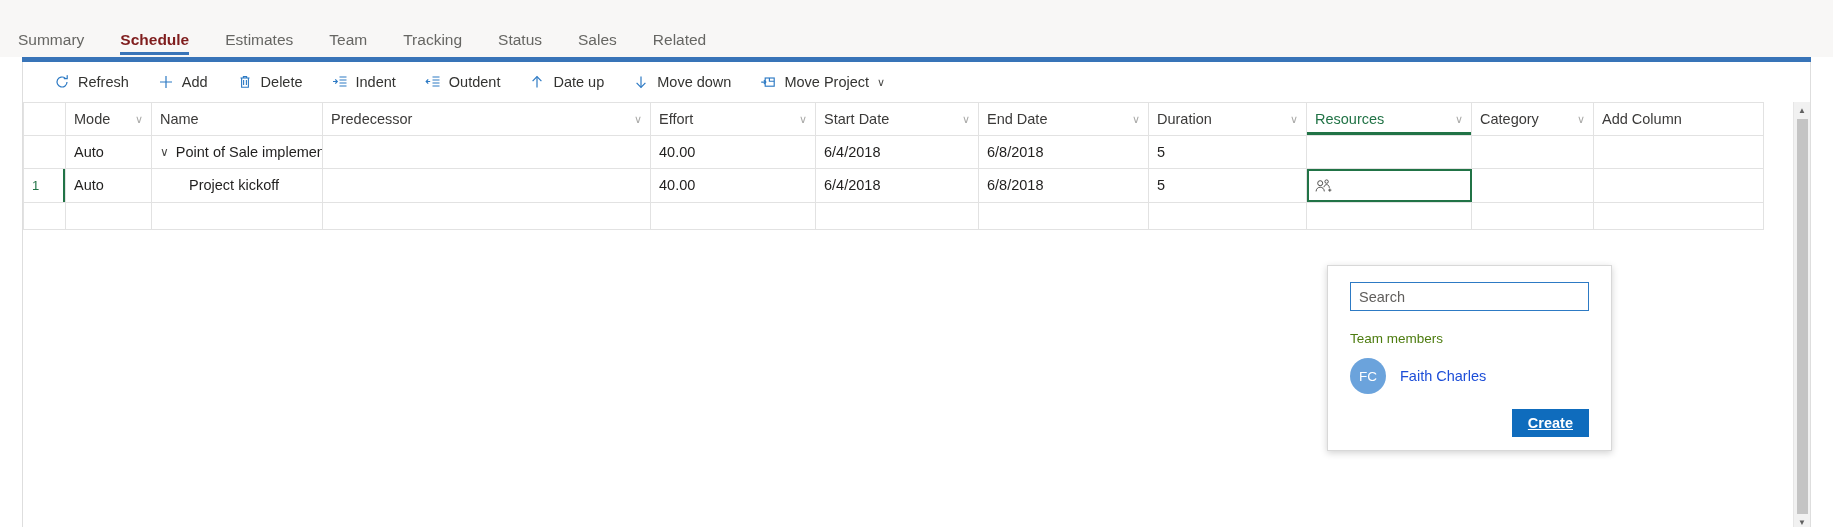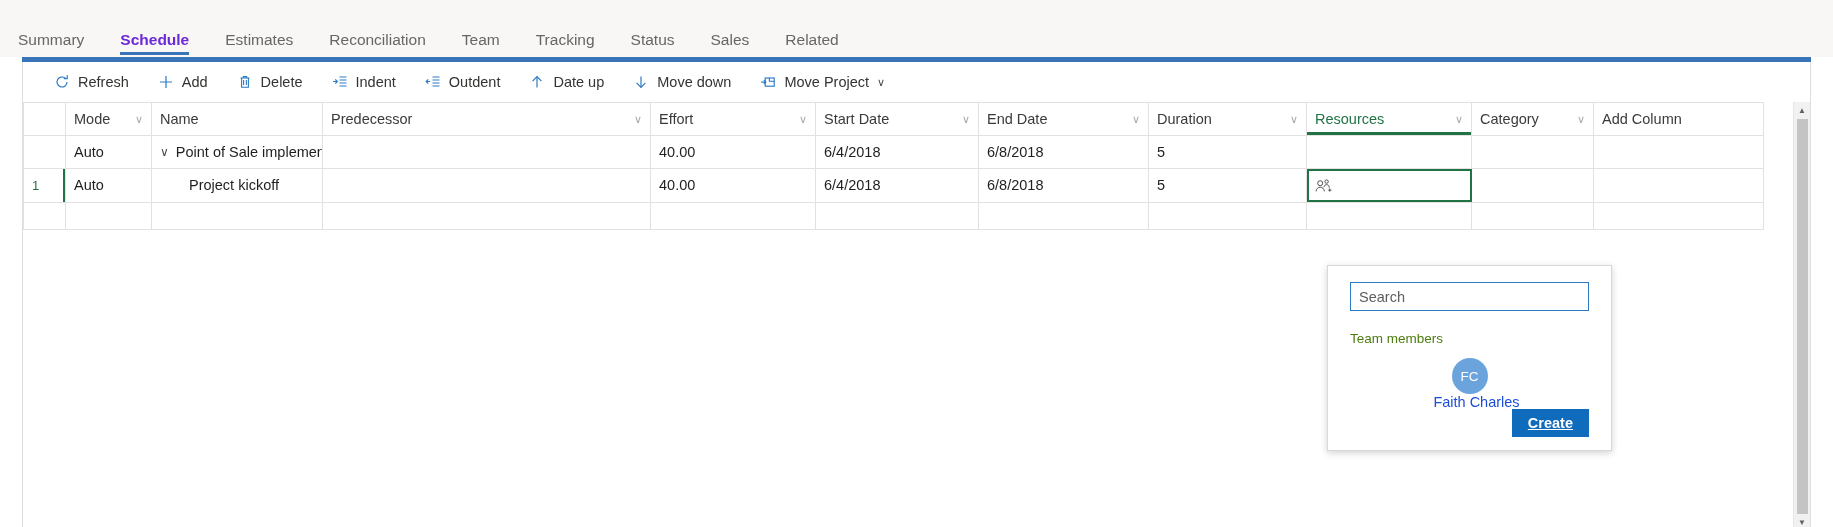--- a/index.html
+++ b/index.html
@@ -23,21 +23,21 @@
     position: relative;
     height: 46px;
     display: flex;
     align-items: center;
     padding: 0 18px;
     font-size: 15.5px;
     color: #666663;
     white-space: nowrap;
     cursor: pointer;
   }
-  .nav-tab.active { color: #6d28d9; font-weight: bold; }
+  .nav-tab.active { color: #7f1d1d; font-weight: bold; }
   .nav-tab.active::after {
     content: "";
     position: absolute;
     left: 18px; right: 18px; bottom: 8px;
     height: 3px;
     background: #3874b8;
   }
 
   
   #nav-gap { height: 11px; background: #f8f7f6; }
@@ -239,21 +239,20 @@
   #team-members-label {
     margin-top: 20px;
     font-size: 13.5px;
     color: #4d7c0f;
   }
   #team-member-row {
     display: flex;
     align-items: center;
     margin-top: 12px;
     cursor: pointer;
-    flex-direction: column;
   }
   .avatar {
     width: 36px; height: 36px;
     border-radius: 50%;
     background: #6ba3dc;
     color: #ffffff;
     display: flex;
     align-items: center;
     justify-content: center;
     font-size: 13.5px;
@@ -286,23 +285,20 @@
 
 <div id="nav-tabs">
   <div class="nav-tab">
       <span>Summary</span>
     </div>
   <div class="nav-tab active">
       <span>Schedule</span>
     </div>
   <div class="nav-tab">
       <span>Estimates</span>
-    </div>
-  <div class="nav-tab">
-      <span>Reconciliation</span>
     </div>
   <div class="nav-tab">
       <span>Team</span>
     </div>
   <div class="nav-tab">
       <span>Tracking</span>
     </div>
   <div class="nav-tab">
       <span>Status</span>
     </div>

